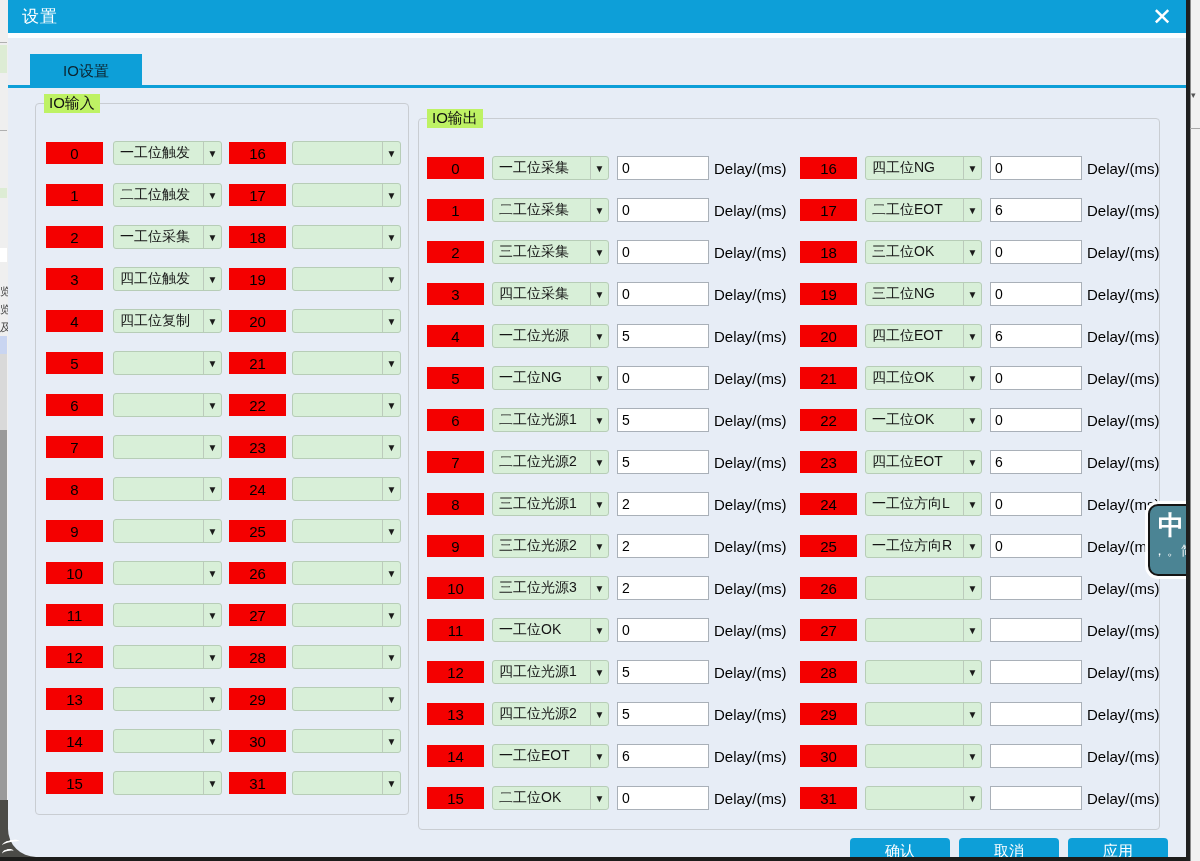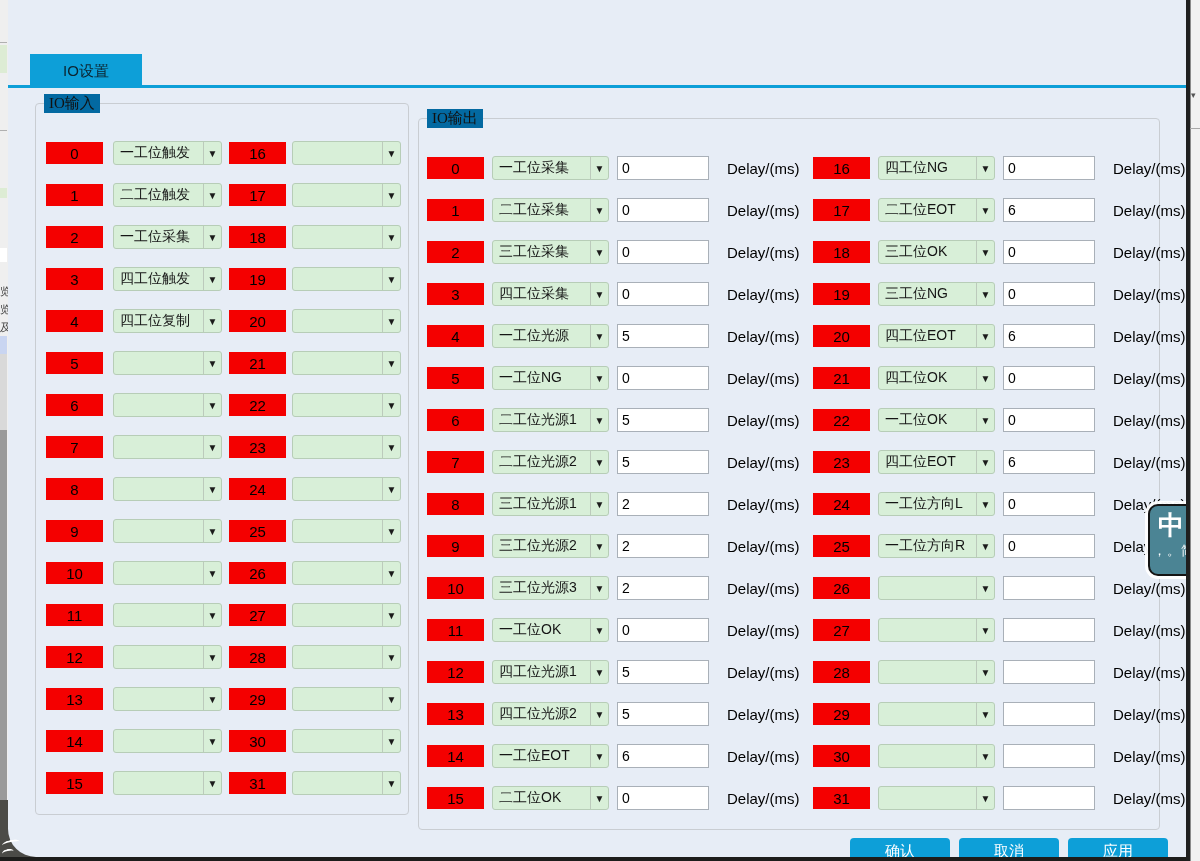--- a/index.html
+++ b/index.html
@@ -15,21 +15,21 @@
   
   .dialog{position:absolute;left:8px;top:0;width:1178px;height:857px;background:#e7edf6;border-bottom-left-radius:28px;z-index:2;overflow:hidden;}
   .titlebar{height:33px;background:#0d9fd8;display:flex;align-items:center;padding:0 14px;border-bottom:5px solid #fbfdff;}
   .title{color:#ffffff;font-size:17px;letter-spacing:1px;}
   .close{margin-left:auto;color:#ffffff;font-size:24px;font-weight:bold;line-height:24px;cursor:pointer;}
 
   .tab{position:absolute;left:22px;top:54px;width:112px;height:34px;background:#0d9fd8;color:#0c2430;font-size:15px;display:flex;align-items:center;justify-content:center;z-index:4;}
   .tabline{position:absolute;left:0;top:85px;height:3px;width:100%;background:#0d9fd8;z-index:3;}
 
   .group{position:absolute;border:1px solid #c9cdd2;border-radius:4px;}
-  .group-label{position:absolute;top:-10px;left:8px;background:#0369a1;padding:0 5px;font-size:15px;color:#111;font-family:Liberation Serif, serif;}
+  .group-label{position:absolute;top:-10px;left:8px;background:#bef264;padding:0 5px;font-size:15px;color:#111;}
   #g-in{left:27px;top:103px;width:372px;height:710px;}
   #g-out{left:410px;top:118px;width:740px;height:710px;}
   .rows{position:absolute;top:28px;left:0;right:0;}
   .row{height:42px;display:flex;align-items:center;}
 
   .badge{width:57px;height:22px;background:#f40000;color:#000;font-size:15px;display:flex;align-items:center;justify-content:center;flex:none;}
   .selbox{height:24px;background:#d8efd8;border:1px solid #b7cdb7;border-radius:3px;display:flex;align-items:stretch;flex:none;box-sizing:border-box;}
   .sel-txt{flex:1;font-size:14px;color:#151515;padding-left:6px;white-space:nowrap;overflow:hidden;display:flex;align-items:center;}
   .sel-arr{width:17px;border-left:1px solid #bccabc;display:flex;align-items:center;justify-content:center;font-size:10px;color:#1b1b1b;flex:none;}
   .din{height:22px;border:1px solid #a9b0b8;font-size:14px;padding:0 2px 0 4px;color:#000;background:#fff;box-sizing:content-box;flex:none;}
@@ -38,21 +38,21 @@
   .io-in-row{padding-left:10px;}
   .io-in-row .selbox{width:109px;}
   .io-in-row .badge{margin-right:10px;}
   .io-in-row .badge.c2{margin-left:7px;margin-right:6px;}
 
   .io-out-row{padding-left:8px;}
   .io-out-row .selbox{width:117px;margin-right:8px;}
   .io-out-row .badge{margin-right:8px;}
   .io-out-row .badge.c2{margin-left:8px;}
   .io-out-row .din{width:84px;}
-  .io-out-row .dlabel{width:78px;margin-left:18px;}
+  .io-out-row .dlabel{width:78px;margin-left:5px;}
 
   .buttons{position:absolute;right:18px;top:838px;display:flex;gap:9px;z-index:5;}
   .btn{width:100px;height:26px;background:#0d9fd8;color:#fff;font-size:15px;display:flex;align-items:center;justify-content:center;border-radius:4px;border:none;cursor:pointer;}
 
   
   .bottom-strip{position:absolute;left:0;bottom:0;height:4px;width:100%;background:#1d1d1b;z-index:6;}
   .scribble{position:absolute;left:2px;top:838px;width:24px;height:16px;z-index:3;}
   .scribble span{display:block;border-top:2px solid #fff;border-radius:60%;width:18px;height:5px;transform:rotate(-12deg);margin-top:2px;}
 
   
@@ -80,20 +80,24 @@
     <div class="ls-block" style="top:248px;height:14px;background:#ffffff;"></div>
     <div class="ls-frag" style="top:284px;">览</div>
     <div class="ls-frag" style="top:302px;">览</div>
     <div class="ls-frag" style="top:320px;">及</div>
     <div class="ls-block" style="top:336px;height:18px;background:#c9d5f1;"></div>
     <div class="ls-block" style="top:354px;height:76px;background:#d9d9d9;"></div>
     <div class="ls-block" style="top:430px;height:370px;background:#9a9a9a;"></div>
   </div>
 
   <div class="dialog">
+    <div class="titlebar">
+      <span class="title">设置</span>
+      <span class="close">✕</span>
+    </div>
 
     <div class="tab">IO设置</div>
     <div class="tabline"></div>
 
     <div class="group" id="g-in">
       <span class="group-label">IO输入</span>
       <div class="rows" id="io-input-rows">
           <div class="row io-in-row">
             <div class="badge">0</div>
             <div class="selbox">

